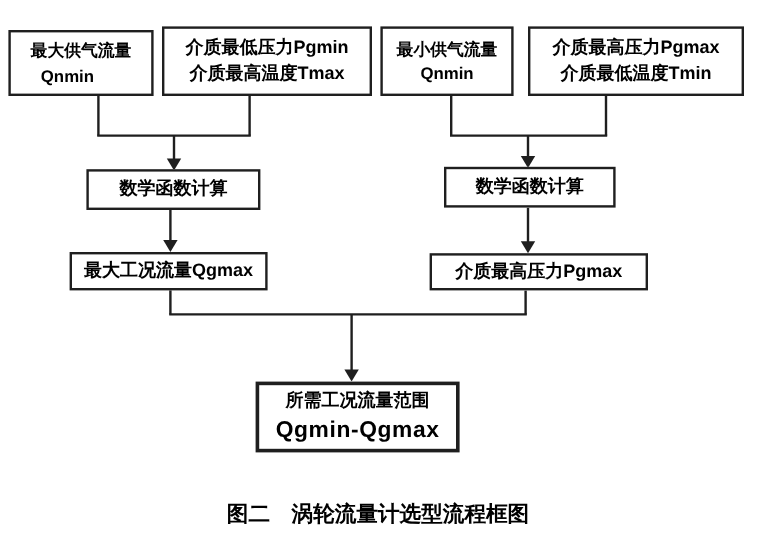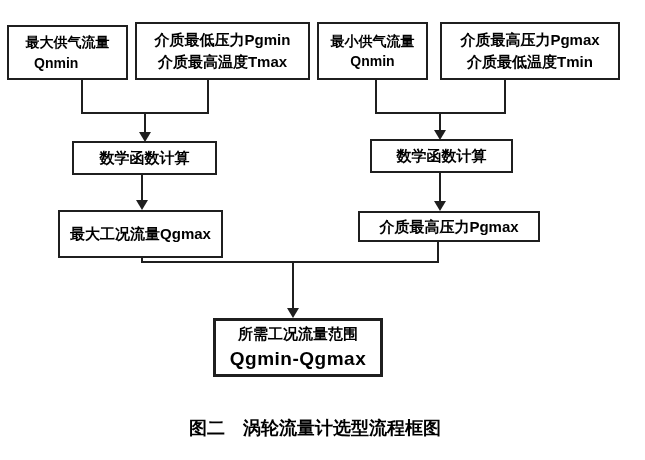--- a/index.html
+++ b/index.html
@@ -46,21 +46,21 @@
   
   #box-qnmax   { left: 7px;   top: 25px;  width: 121px; height: 55px; font-size: 14px; }
   #box-qnmax .ln-left { align-self: flex-start; padding-left: 25px; }
   #box-pgmin   { left: 135px; top: 22px;  width: 175px; height: 58px; font-size: 15px; }
   #box-qnmin   { left: 317px; top: 22px;  width: 111px; height: 58px; font-size: 14px; }
   #box-pgmax   { left: 440px; top: 22px;  width: 180px; height: 58px; font-size: 15px; }
   
   #box-math-left  { left: 72px;  top: 141px; width: 145px; height: 34px; font-size: 15px; }
   #box-math-right { left: 370px; top: 139px; width: 143px; height: 34px; font-size: 15px; }
   
-  #box-qgmax { left: 58px;  top: 210px; width: 165px; height: 48px; font-size: 15px; }
+  #box-qgmax { left: 58px;  top: 210px; width: 165px; height: 32px; font-size: 15px; }
   #box-qgmin { left: 358px; top: 211px; width: 182px; height: 31px; font-size: 15px; }
   
   #box-result { left: 213px; top: 318px; width: 170px; height: 59px; border-width: 3px; font-size: 15px; }
   #box-result .ln2 { font-size: 19px; letter-spacing: 0.5px; }
   
   .caption {
     position: absolute;
     left: 5px;
     top: 416px;
     width: 620px;

